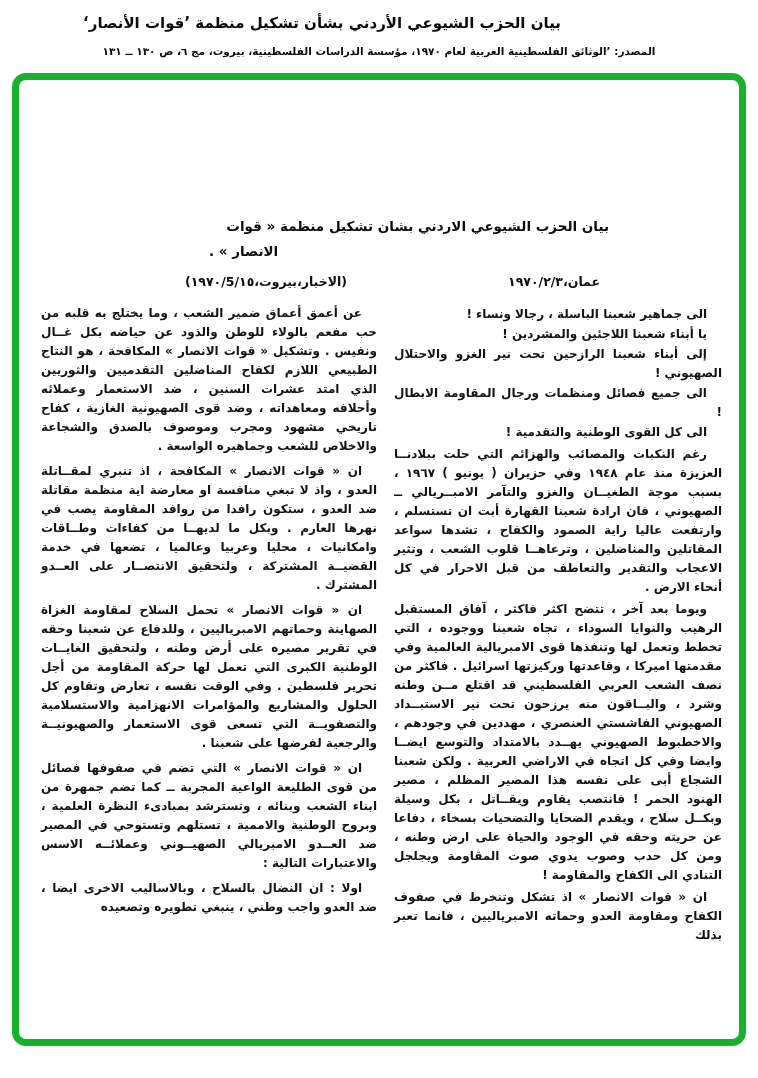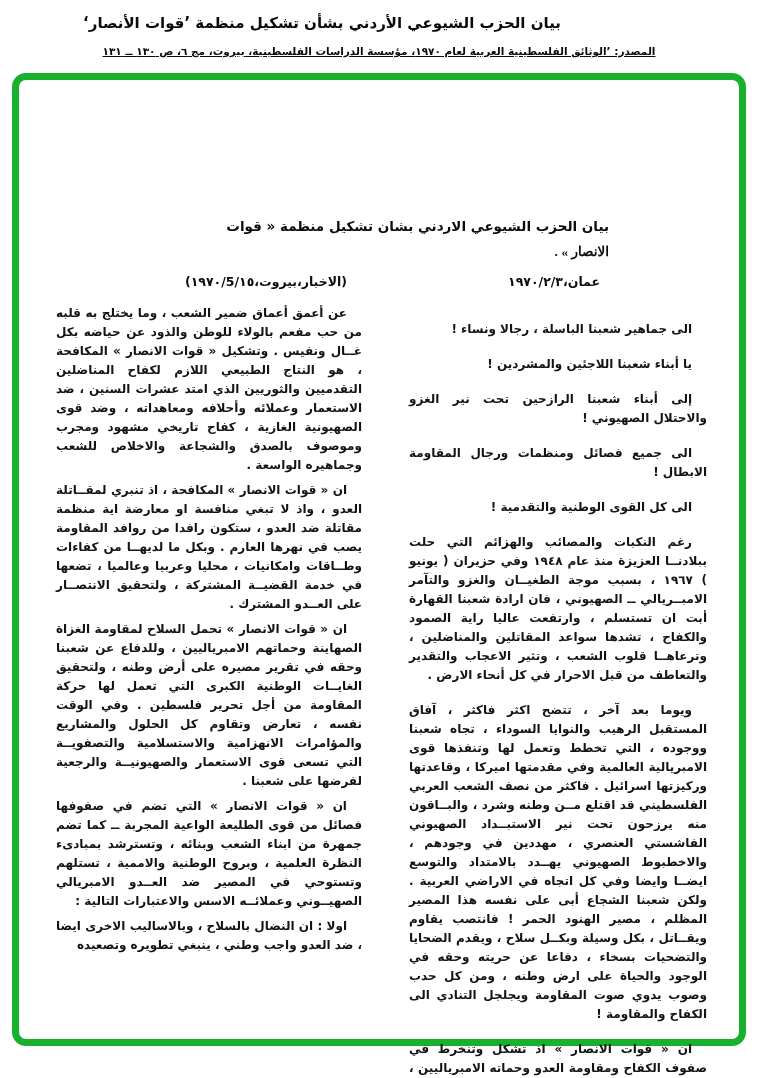--- a/index.html
+++ b/index.html
@@ -13,49 +13,49 @@
     overflow:hidden;
   }
   .hdr{
     position:absolute; top:14px; left:0; width:628px;
     text-align:center; font-size:15px; font-weight:700; color:#0a0a0a;
     letter-spacing:0;
     margin-left:8px;
   }
   .src{
     position:absolute; top:45px; left:0; width:758px;
-    text-align:center; font-size:10.5px; font-weight:700; color:#0a0a0a;text-decoration:underline;
+    text-align:center; font-size:10.5px; font-weight:700; color:#0a0a0a;
   }
   .scan{
     position:absolute; left:12px; top:73px;
     width:734px; height:973px;
     box-sizing:border-box;
     border:7px solid #14532d;
     border-radius:14px;
     background:#fff;
   }
   .doc-title{
     position:absolute; left:190px; top:134px; width:400px;
     font-weight:700; font-size:13.5px; line-height:25px; color:#0d0d0d;
   }
   .doc-title .t1{ text-align:right; white-space:nowrap; }
-  .doc-title .t2{ text-align:right;font-family:Liberation Serif, serif; }
+  .doc-title .t2{ text-align:left; }
   .dateline{
     position:absolute; left:166px; top:194px; width:415px;
     display:flex; justify-content:space-between; align-items:baseline;
     font-size:12.5px; font-weight:700; color:#0d0d0d;
   }
   .col{
     position:absolute; top:224px;
     font-size:12px; line-height:19px; font-weight:700; color:#141414;
   }
   .col-right{ left:374px; width:330px; }
   .col-left{ left:21px; width:338px; }
   .col p{
-    margin:16px; padding:0;
+    margin:1px; padding:0;
     text-align:justify; text-indent:15px;
   }
   .col p.para{ margin-top:3px; }
   .col-left p.para{ margin-top:0; margin-bottom:6px; }
 </style>
 </head>
 <body>
 
 <div class="hdr">بيان الحزب الشيوعي الأردني بشأن تشكيل منظمة ’قوات الأنصار‘</div>
 <div class="src">المصدر: ’الوثائق الفلسطينية العربية لعام ١٩٧٠، مؤسسة الدراسات الفلسطينية، بيروت، مج ٦، ص ١٣٠ ــ ١٣١</div>

